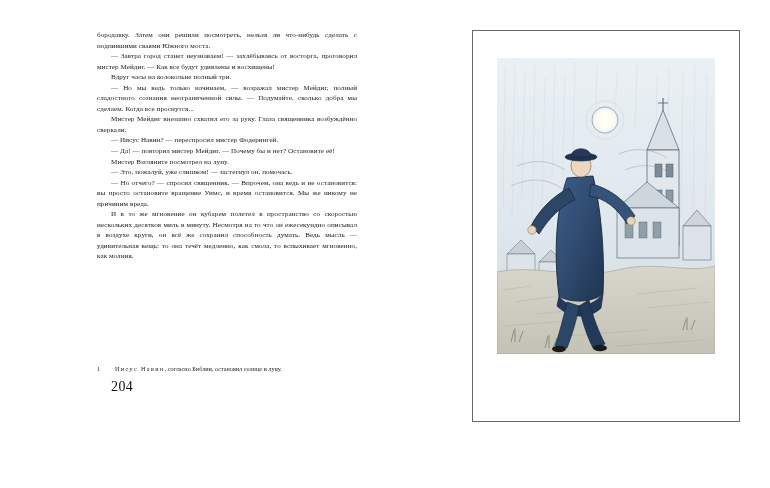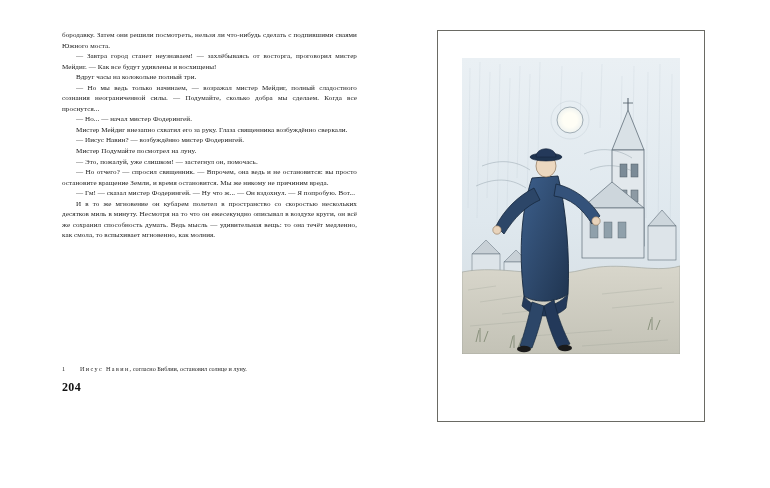--- a/index.html
+++ b/index.html
@@ -17,20 +17,21 @@
     position: relative;
     width: 770px;
     height: 488px;
     background: #ffffff;
     display: flex;
   }
   .page {
     position: relative;
     box-sizing: border-box;
     height: 415px;
+    margin-left: 35px;
   }
   .page-left {
     width: 385px;
     padding: 30px 28px 20px 62px;
   }
   .page-right {
     width: 385px;
     padding: 30px 62px 20px 28px;
   }
   .body-text {
@@ -67,24 +68,24 @@
   }
   .footnote-text {
     flex: 1 1 auto;
     text-align: justify;
   }
   .footnote-text .spaced {
     letter-spacing: 0.22em;
   }
   .folio {
     position: absolute;
-    left: 62px;
+    left: 76px;
     bottom: 20px;
-    font-size: 12px;
-    font-weight: bold;
+    font-size: 14px;
+    font-weight: normal;
     color: #111111;
     letter-spacing: 0.03em;
   }
   
   .plate-frame {
     position: absolute;
     left: 52px;
     top: 30px;
     width: 268px;
     height: 392px;
@@ -111,27 +112,26 @@
 <body>
 
 <div class="spread">
 
   <div class="page page-left">
     <div class="body-text">
       <p class="noindent">бородавку. Затем они решили посмотреть, нельзя ли что-нибудь сделать с подпившими сваями Южного моста.</p>
       <p>— Завтра город станет неузнаваем! — захлёбываясь от восторга, проговорил мистер Мейдиг. — Как все будут удивлены и восхищены!</p>
       <p>Вдруг часы на колокольне полный три.</p>
       <p>— Но мы ведь только начинаем, — возражал мистер Мейдиг, полный сладостного сознания неограниченной силы. — Подумайте, сколько добра мы сделаем. Когда все проснутся...</p>
-      <p>— Но... — начал мистер Фодерингей.</p>
       <p>Мистер Мейдиг внезапно схватил его за руку. Глаза священника возбуждённо сверкали.</p>
-      <p>— Иисус Навин? — возбуждённо мистер Фодерингей.</p>
-      <p>Мистер Подумайте посмотрел на луну.</p>
+      <p>— Иисус Навин? — переспросил мистер Фодерингей.</p>
+      <p>— Да! — повторил мистер Мейдиг. — Почему бы и нет? Остановите её!</p>
+      <p>Мистер Взгляните посмотрел на луну.</p>
       <p>— Это, пожалуй, уже слишком! — застегнул он, помочась.</p>
-      <p>— Но отчего? — спросил священник. — Впрочем, она ведь и не остановится: вы просто остановите вращение Земли, и время остановится. Мы же никому не причиним вреда.</p>
-      <p>— Гм! — сказал мистер Фодерингей. — Ну что ж... — Он вздохнул. — Я попробую. Вот...</p>
+      <p>— Но отчего? — спросил священник. — Впрочем, она ведь и не остановится: вы просто остановите вращение Уимс, и время остановится. Мы же никому не причиним вреда.</p>
       <p>И в то же мгновение он кубарем полетел в пространство со скоростью нескольких десятков миль в минуту. Несмотря на то что он ежесекундно описывал в воздухе круги, он всё же сохранил способность думать. Ведь мысль — удивительная вещь: то она течёт медленно, как смола, то вспыхивает мгновенно, как молния.</p>
     </div>
 
     <div class="footnote-wrap">
 
       <div class="footnote">
         <span class="footnote-marker">1</span>
         <span class="footnote-text"><span class="spaced">Иисус Навин</span><span>, согласно Библии, остановил солнце и луну.</span></span>
       </div>
     </div>

